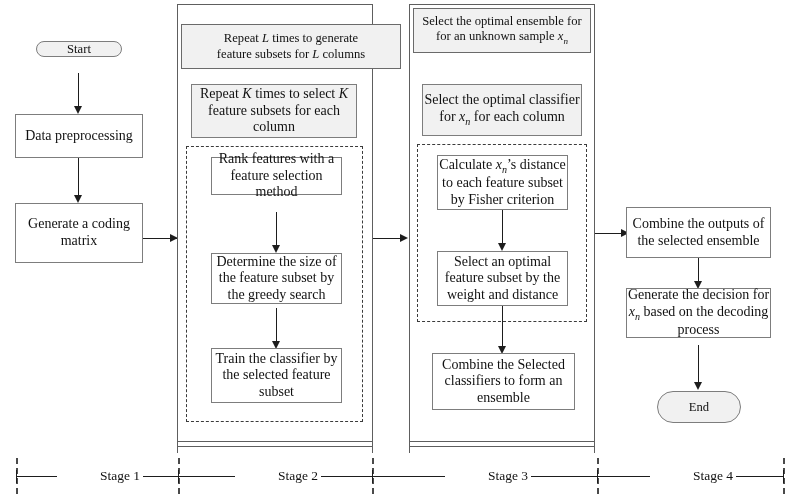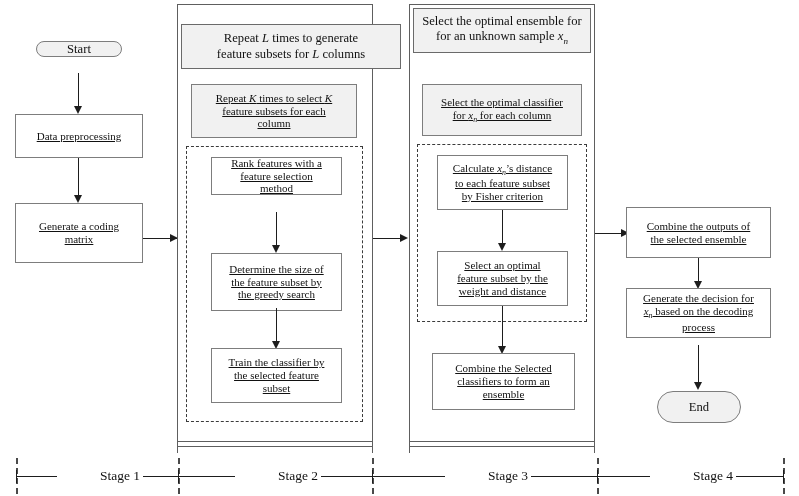--- a/index.html
+++ b/index.html
@@ -6,23 +6,22 @@
   body{width:799px;height:496px;position:relative;overflow:hidden;
        font-family:"Liberation Serif","DejaVu Serif",serif;color:#111;}
 
   .canvas{position:absolute;inset:0;}
 
   
   .node{
     position:absolute;box-sizing:border-box;
     border:1px solid #7d7d7d;background:#ffffff;
     display:flex;align-items:center;justify-content:center;
-    text-align:center;line-height:1.18;font-size:11px;
-    padding:2px 8px;
-    text-decoration:underline;
+    text-align:center;line-height:1.18;font-size:14px;
+    padding:2px 0;
   }
   .node.shaded{background:#f1f1f1;}
   .oval{
     position:absolute;box-sizing:border-box;
     border:1px solid #7d7d7d;background:#f1f1f1;border-radius:999px;
     display:flex;align-items:center;justify-content:center;
     font-size:12.6px;
   }
 
   
@@ -102,21 +101,21 @@
 
   <div class="dashdot" style="left:186px;top:146px;width:177px;height:276px;"></div>
 
   <div class="node" style="left:211px;top:157px;width:131px;height:38px;">
     <span>Rank features with a<br>feature selection<br>method</span>
   </div>
 
   <div class="vline" style="left:276px;top:212px;height:38px;"></div>
   <div class="arrow-d" style="left:272px;top:245px;"></div>
 
-  <div class="node" style="left:211px;top:253px;width:131px;height:58px;">
+  <div class="node" style="left:211px;top:253px;width:131px;height:51px;">
     <span>Determine the size of<br>the feature subset by<br>the greedy search</span>
   </div>
 
   <div class="vline" style="left:276px;top:308px;height:38px;"></div>
   <div class="arrow-d" style="left:272px;top:341px;"></div>
 
   <div class="node" style="left:211px;top:348px;width:131px;height:55px;">
     <span>Train the classifier by<br>the selected feature<br>subset</span>
   </div>
 

